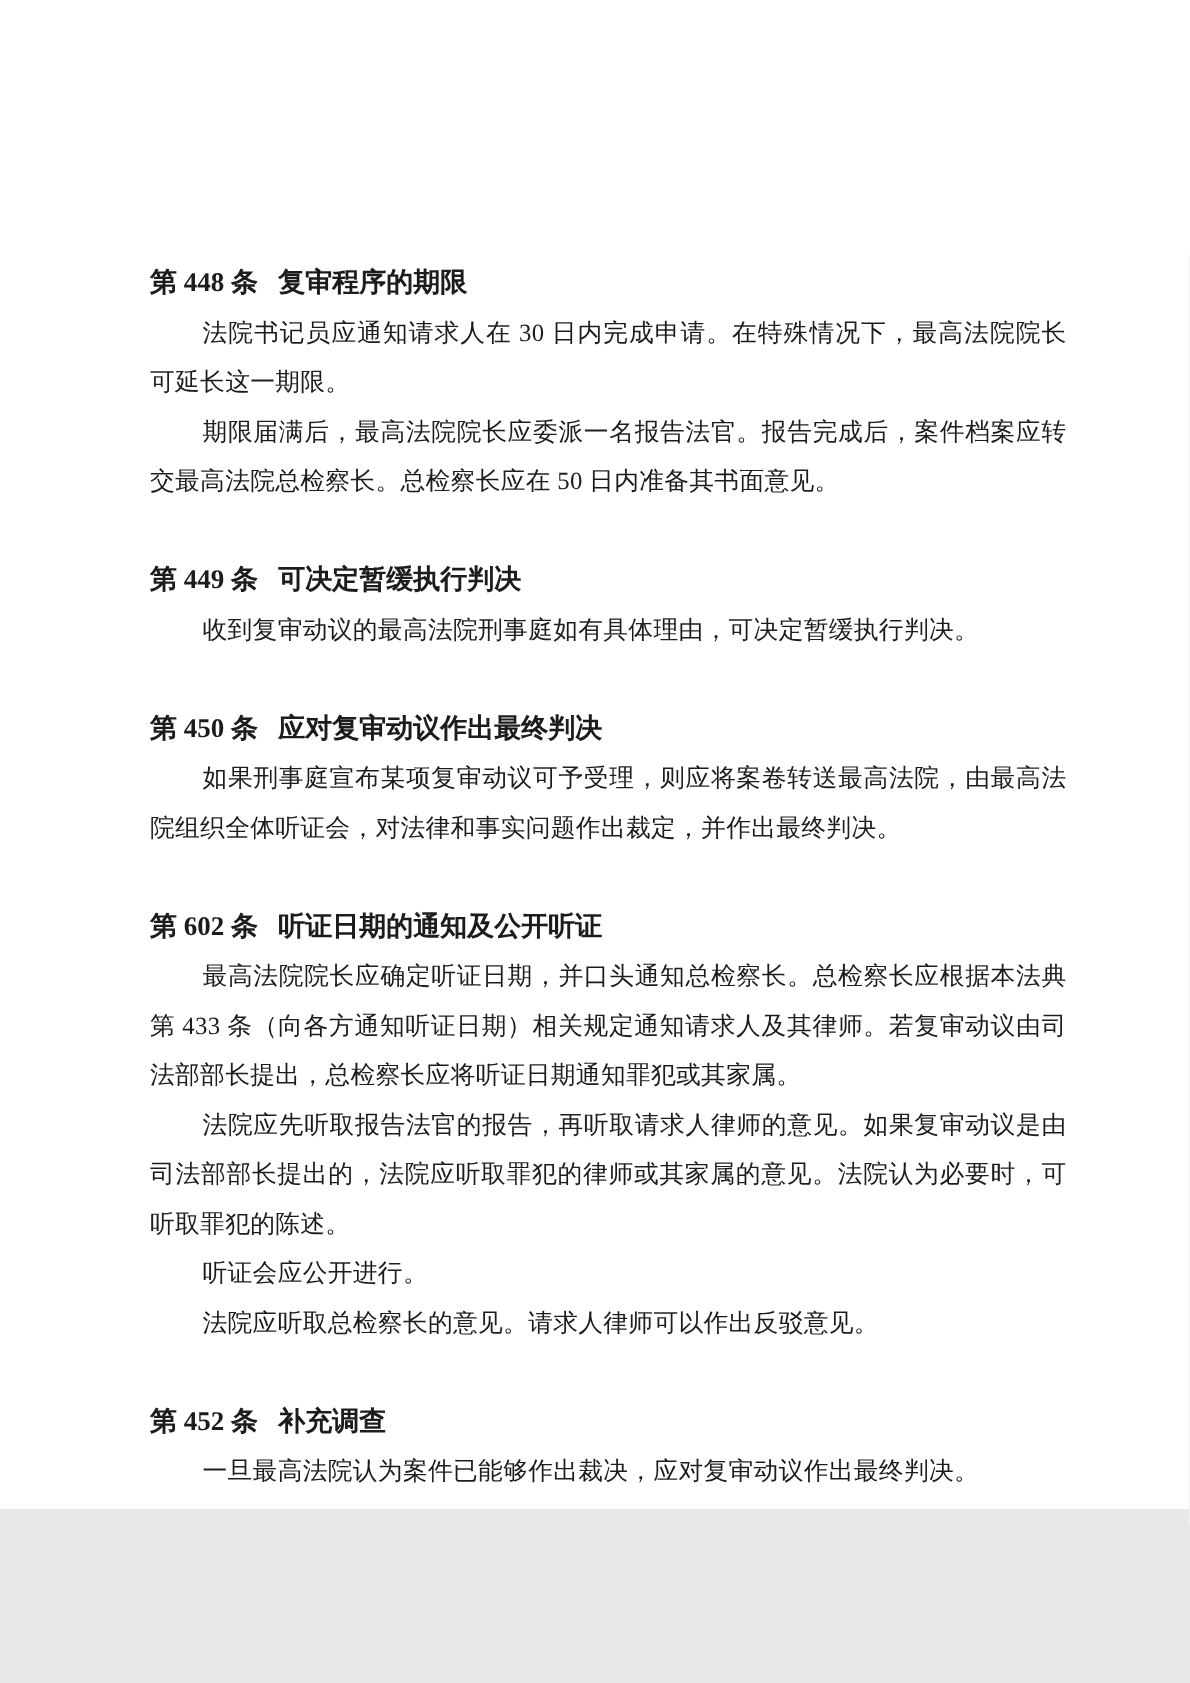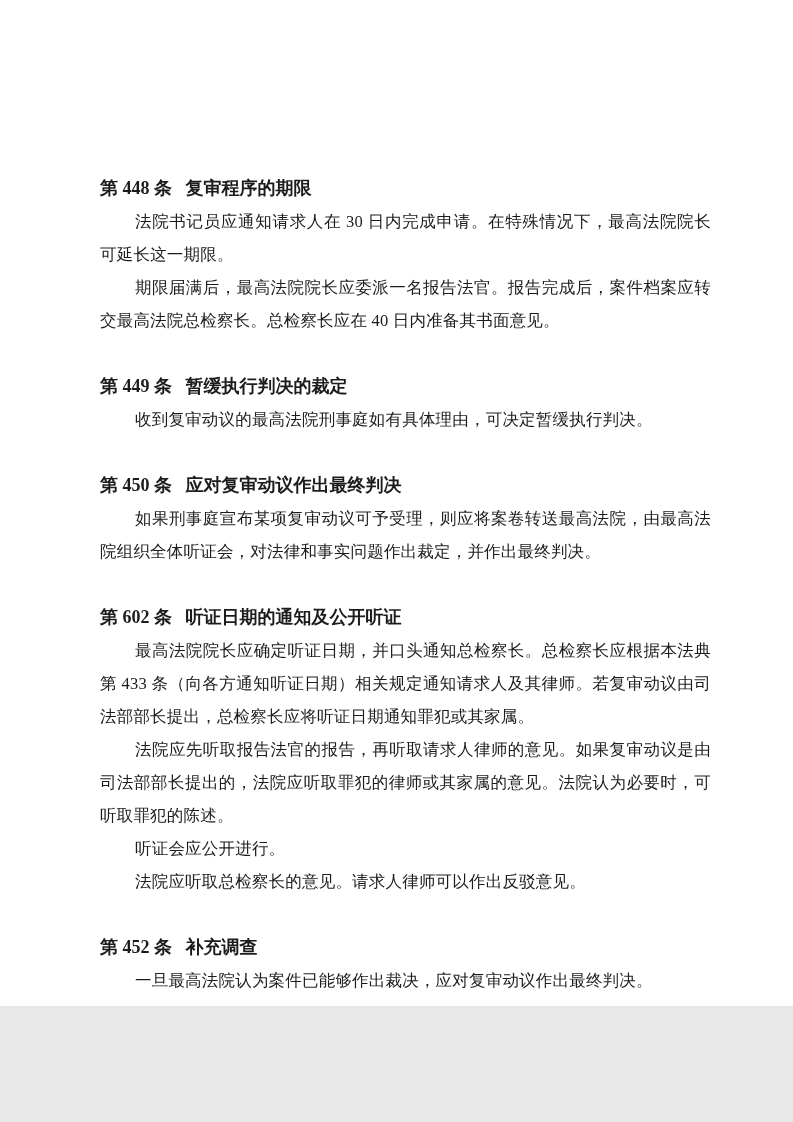--- a/index.html
+++ b/index.html
@@ -56,27 +56,27 @@
 
 <div class="page">
   <main class="content">
 
     <section class="article">
       <h2 class="article-heading">
         <span class="article-number">第 448 条</span>
         <span class="article-title">复审程序的期限</span>
       </h2>
       <p class="body-para">法院书记员应通知请求人在 30 日内完成申请。在特殊情况下，最高法院院长可延长这一期限。</p>
-      <p class="body-para">期限届满后，最高法院院长应委派一名报告法官。报告完成后，案件档案应转交最高法院总检察长。总检察长应在 40 日内准备其书面意见。</p>
+      <p class="body-para">期限届满后，最高法院院长应委派一名报告法官。报告完成后，案件档案应转交最高法院总检察长。总检察长应在 50 日内准备其书面意见。</p>
     </section>
 
     <section class="article">
       <h2 class="article-heading">
         <span class="article-number">第 449 条</span>
-        <span class="article-title">暂缓执行判决的裁定</span>
+        <span class="article-title">可决定暂缓执行判决</span>
       </h2>
       <p class="body-para">收到复审动议的最高法院刑事庭如有具体理由，可决定暂缓执行判决。</p>
     </section>
 
     <section class="article">
       <h2 class="article-heading">
         <span class="article-number">第 450 条</span>
         <span class="article-title">应对复审动议作出最终判决</span>
       </h2>
       <p class="body-para">如果刑事庭宣布某项复审动议可予受理，则应将案卷转送最高法院，由最高法院组织全体听证会，对法律和事实问题作出裁定，并作出最终判决。</p>

